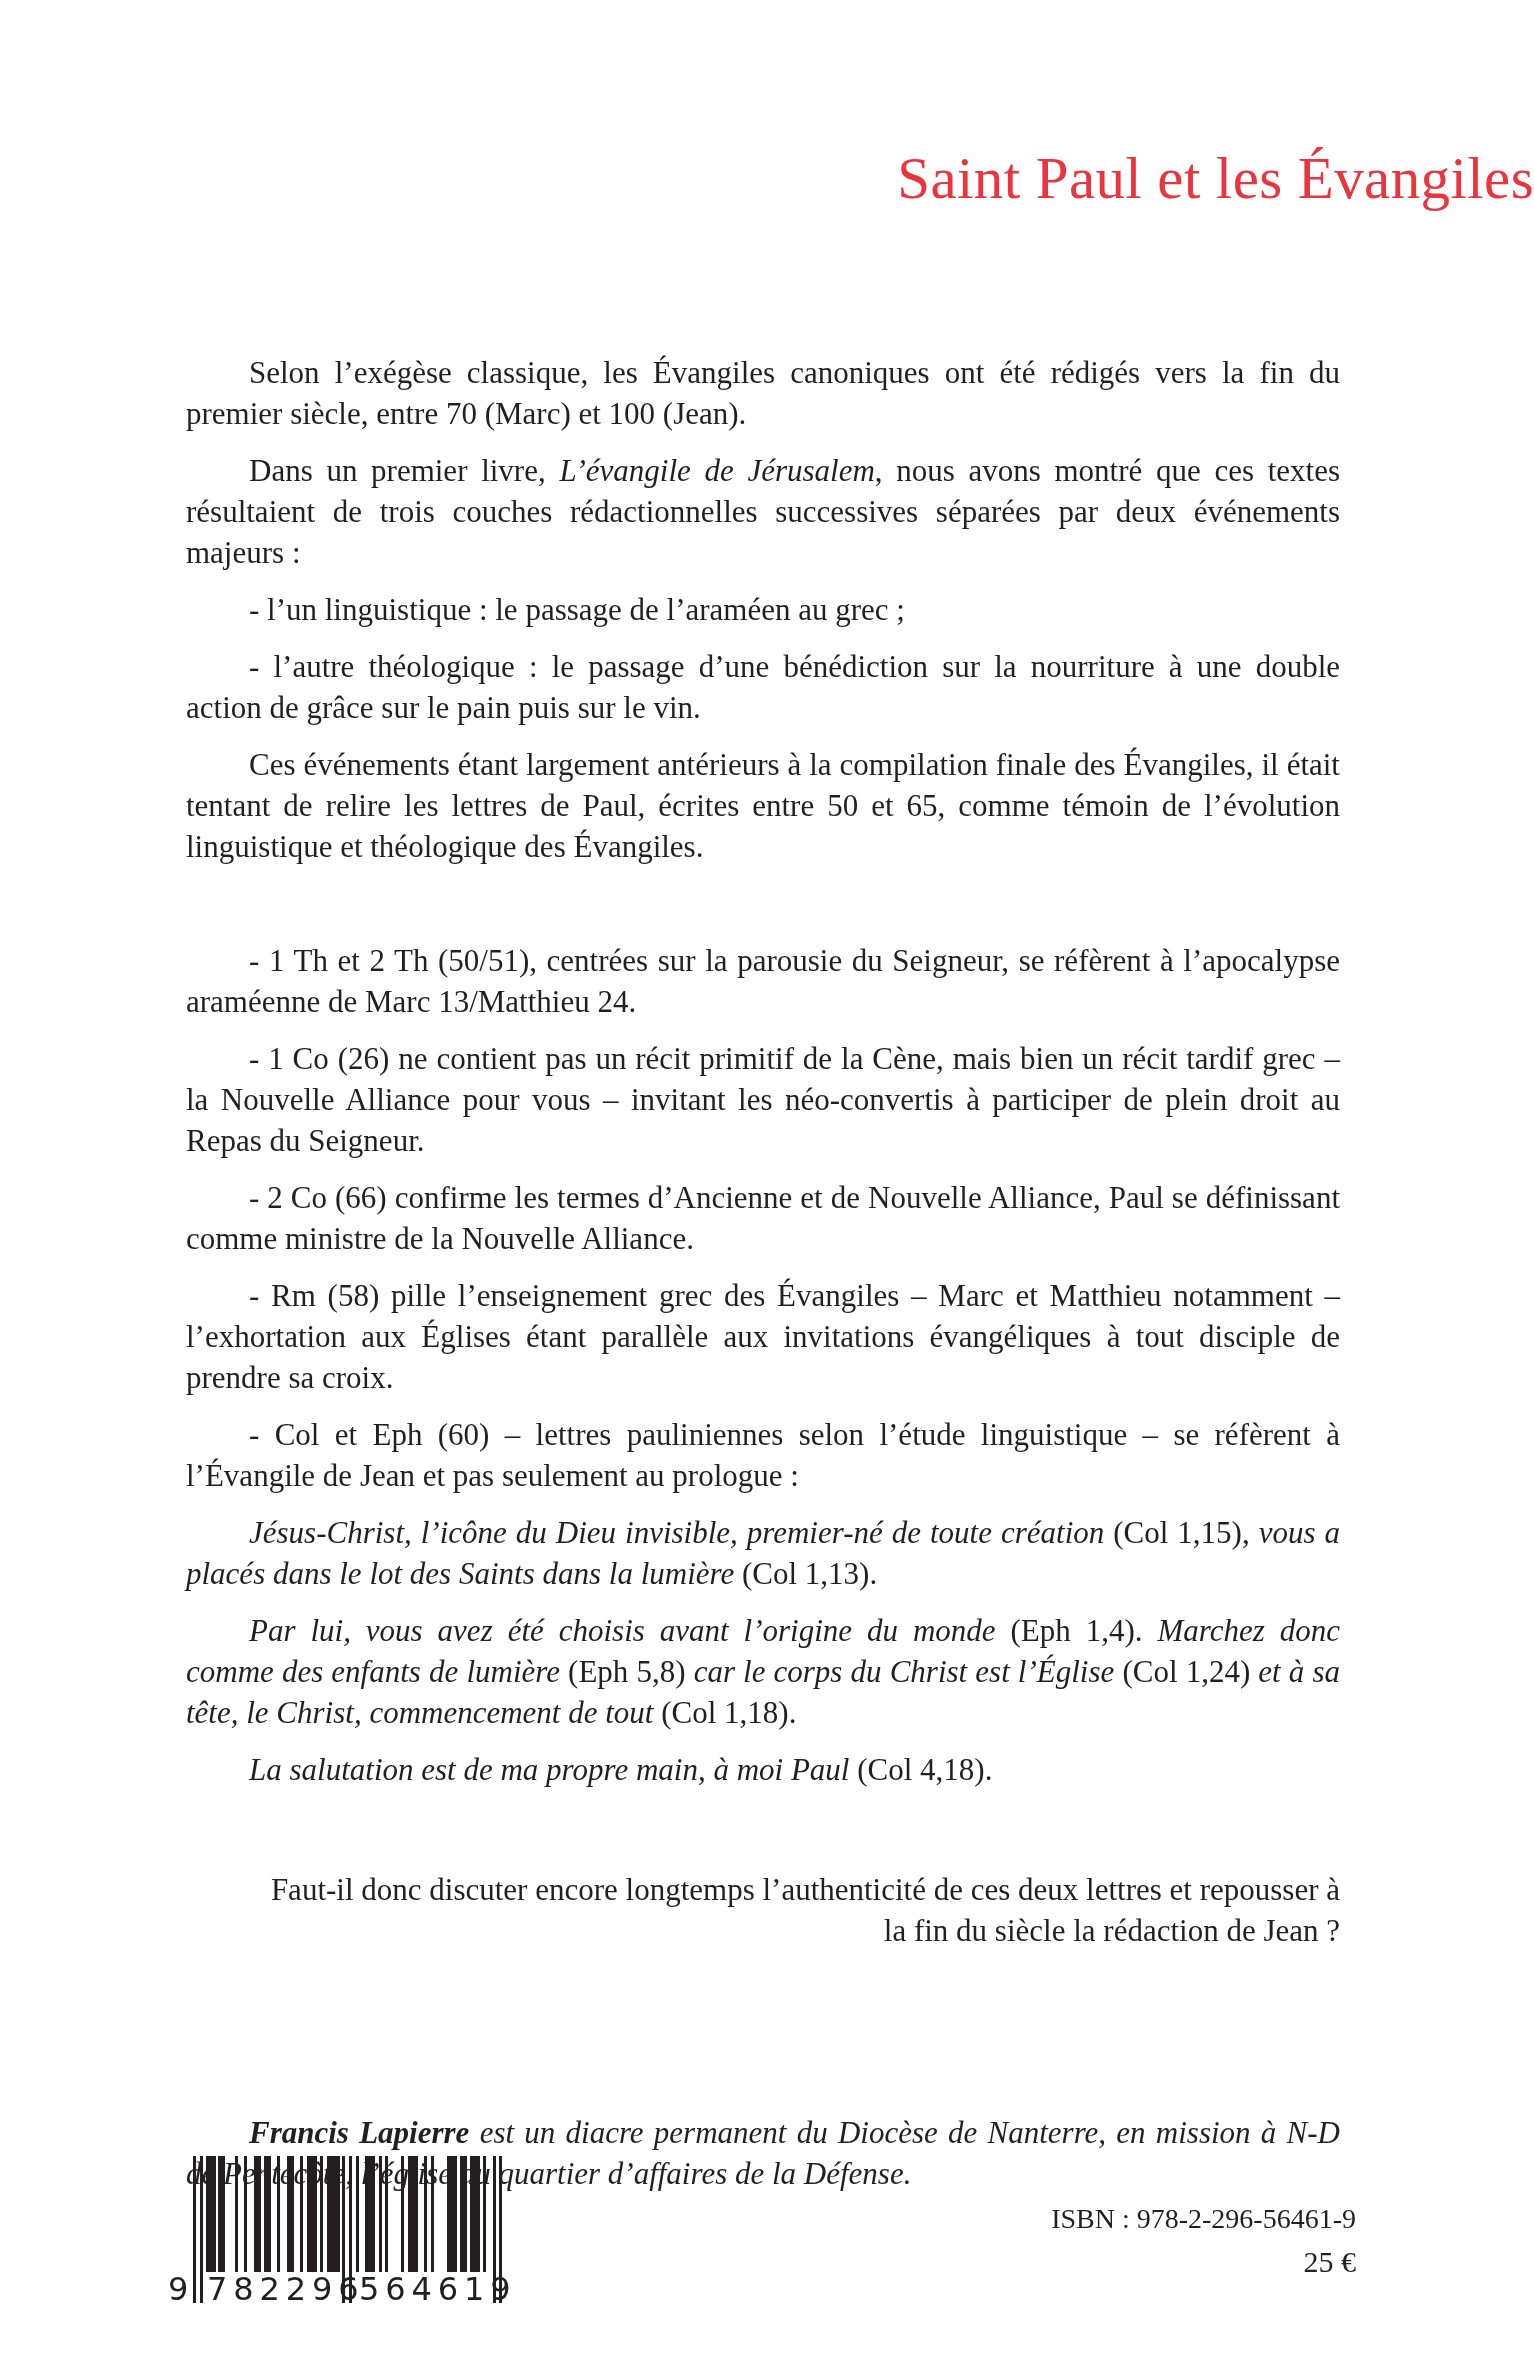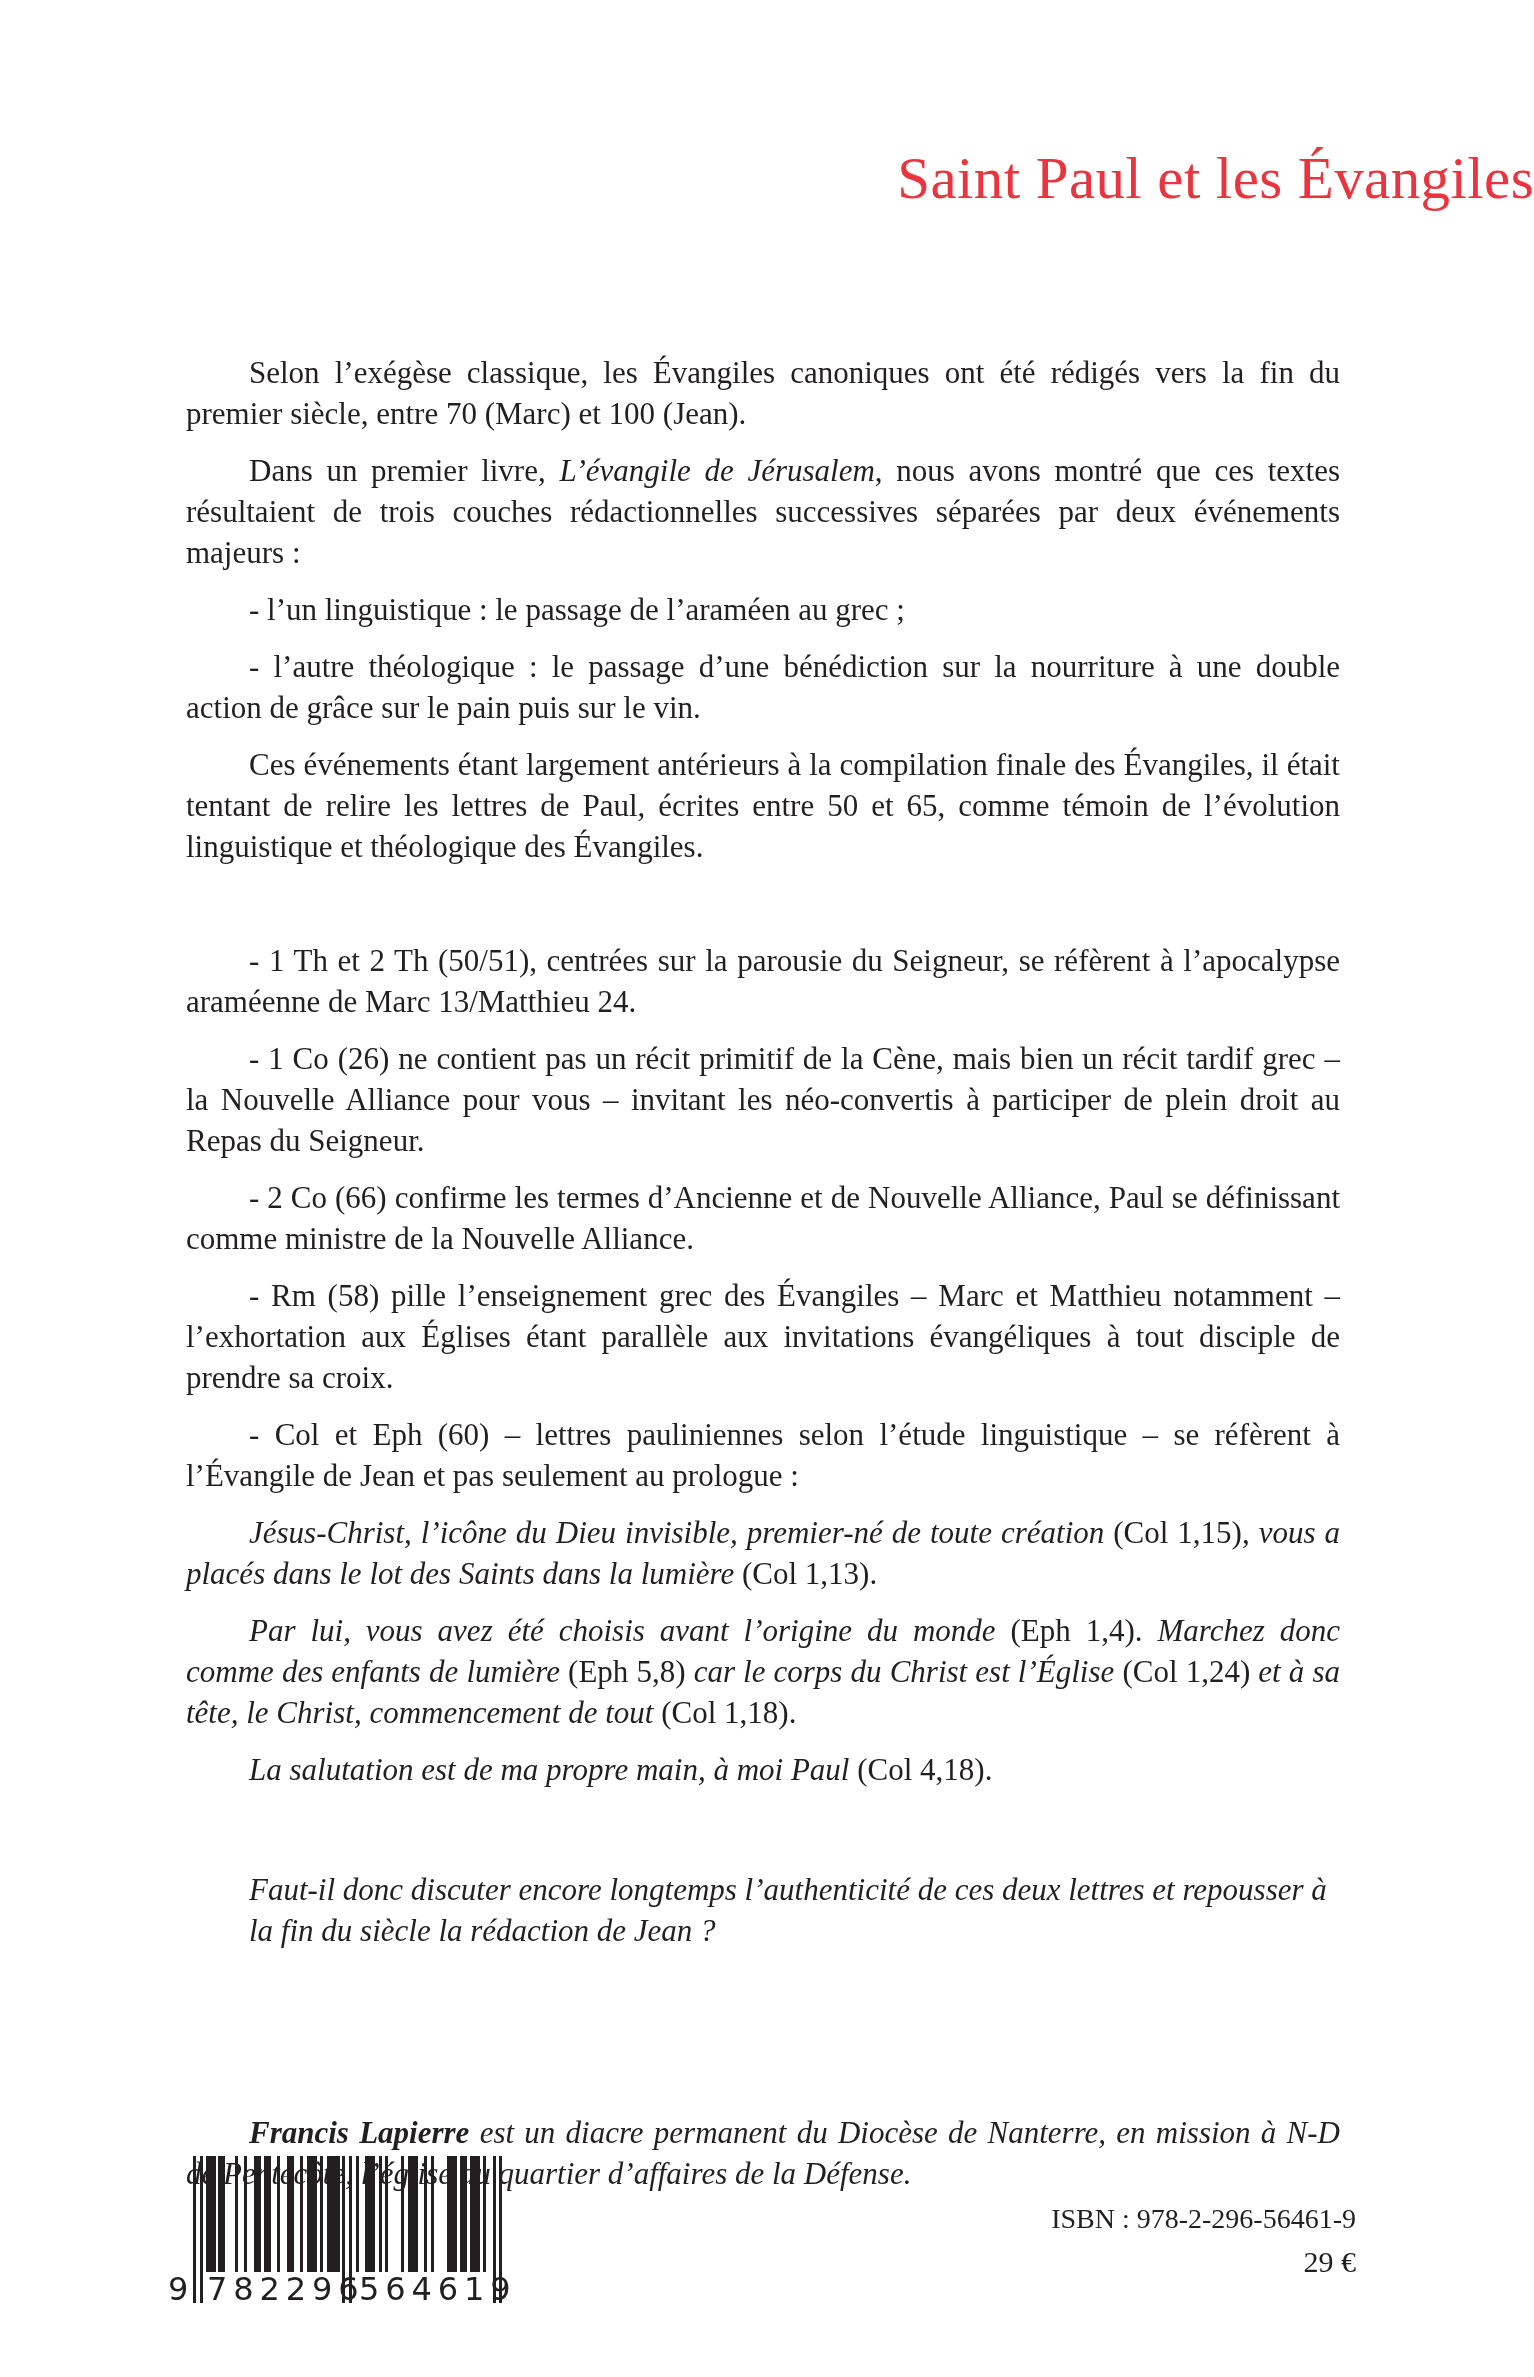--- a/index.html
+++ b/index.html
@@ -8,21 +8,21 @@
   .title { position: absolute; left: 0; width: 1534px; top: 149px; text-align: right;
            font-family: "Liberation Serif", serif; font-size: 59px; color: #e8353f;
            letter-spacing: 0.4px; line-height: 1; }
   .body-text { position: absolute; left: 170px; width: 1186px; top: 336px;
                font-size: 31px; line-height: 41px; text-align: justify;
                font-stretch: condensed; }
   .body-text p { margin: 16px; text-indent: 63px; }
   .gap { height: 41px; }
   .gap2 { height: 47px; }
   .gap3 { height: 82px; }
-  .indent-block { padding-left: 63px; text-indent: 0 !important; text-align: left; font-style: italic; }
+  .indent-block { padding-left: 63px; text-indent: 0 !important; text-align: right; }
   i { font-style: italic; }
   b { font-weight: bold; }
   .barcode { position: absolute; left: 168px; top: 2156px; width: 352px; height: 168px; }
   .bars { position: absolute; left: 0; top: 0; height: 134px; width: 352px; }
   .bar { position: absolute; top: 0; background: #231f20; }
   .bar.long { height: 147px; }
   .bar.short { height: 116px; }
   .bc-digits { position: absolute; top: 117px; font-family: "DejaVu Sans", sans-serif;
                font-size: 32px; color: #231f20; letter-spacing: 5.9px; line-height: 1; }
   .isbn { position: absolute; right: 178px; top: 2203px; font-size: 28px; color: #231f20; }
@@ -87,14 +87,14 @@
     <div class="bar short" style="left:315px;width:3.4px"></div>
     <div class="bar long" style="left:325px;width:3.4px"></div>
     <div class="bar long" style="left:331px;width:3.4px"></div>
   </div>
   <div class="bc-digits" style="left:0px">9</div>
   <div class="bc-digits" style="left:39px">782296</div>
   <div class="bc-digits" style="left:191px">564619</div>
 </div>
 
 <div class="isbn">ISBN : 978-2-296-56461-9</div>
-<div class="price">29 €</div>
+<div class="price">25 €</div>
 
 
 </body></html>

